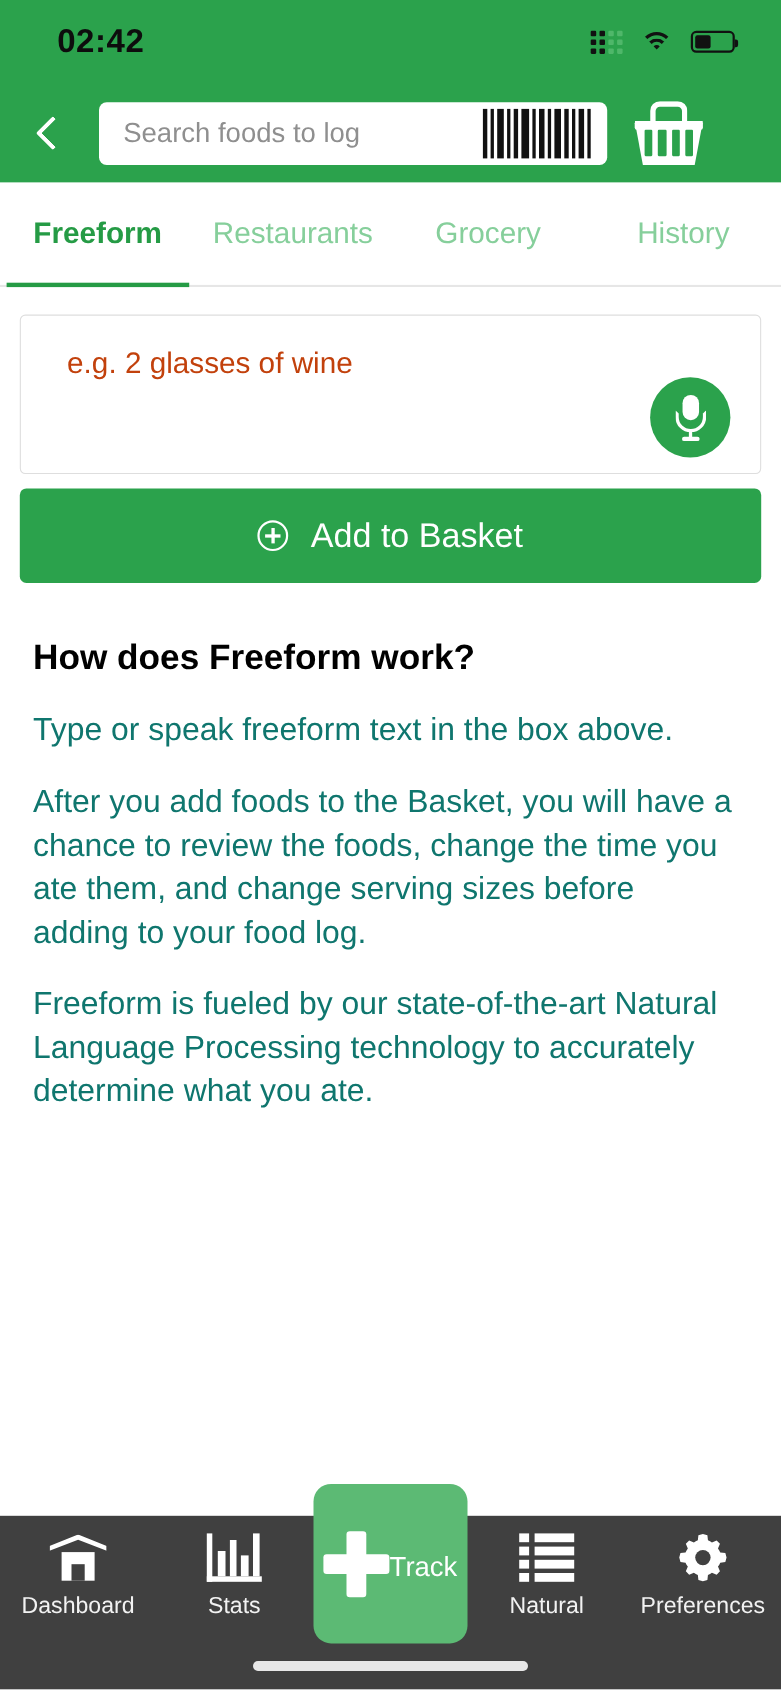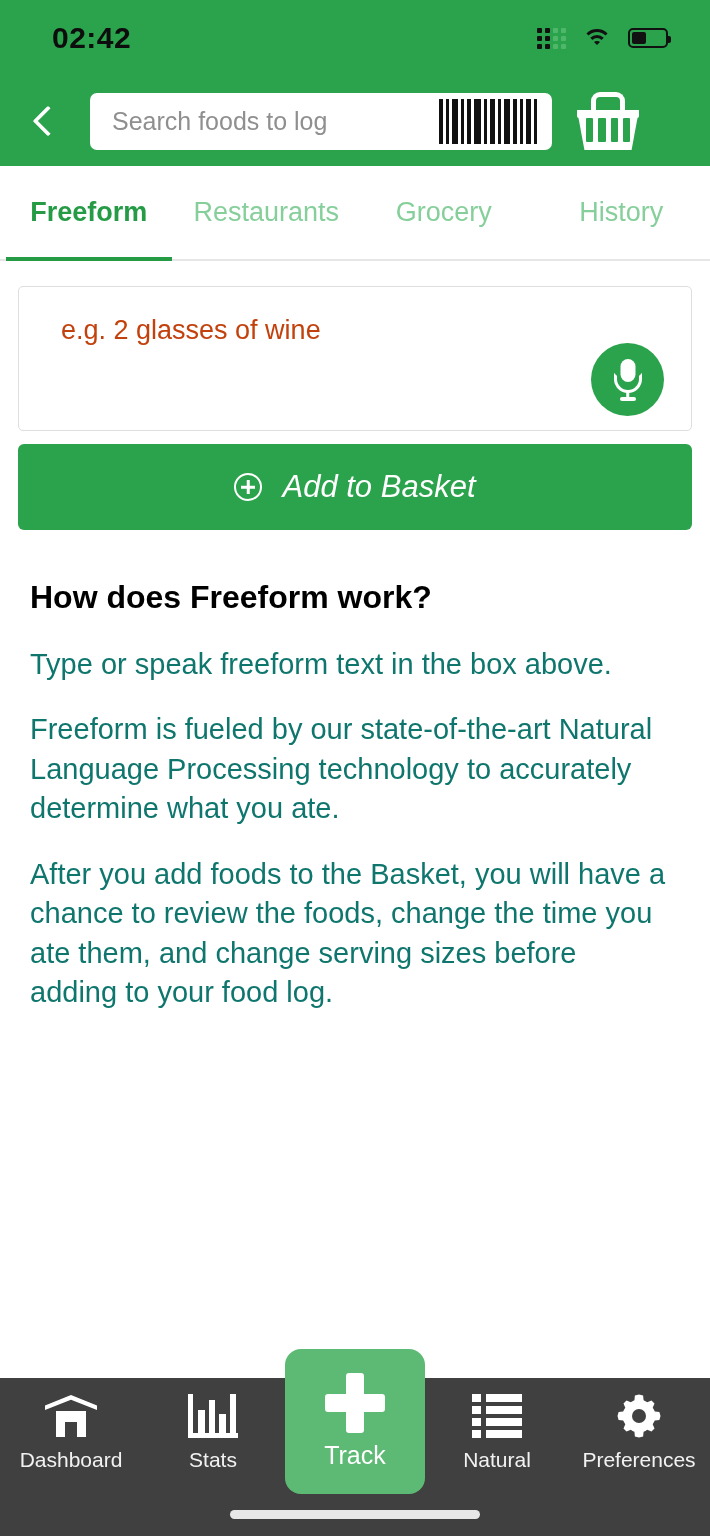--- a/index.html
+++ b/index.html
@@ -106,21 +106,21 @@
   .mic-arc { position:absolute; left:50%; transform:translateX(-50%); top:14px; width:28px; height:20px;
              border:3.5px solid #fff; border-top-color:transparent;
              border-radius:0 0 16px 16px; }
   .mic-stem { position:absolute; left:50%; transform:translateX(-50%); bottom:2px; width:3.5px; height:9px; background:#fff; }
   .mic-base { position:absolute; left:50%; transform:translateX(-50%); bottom:0; width:16px; height:3.5px; background:#fff; border-radius:2px; }
 
   .add-basket {
     position:absolute; left:18px; top:183px; width:674px; height:86px;
     background:#2ba24c; border-radius:6px; color:#fff;
     display:flex; align-items:center; justify-content:center; gap:20px;
-    font-size:31px; cursor:pointer;font-style:italic;
+    font-size:31px; cursor:pointer;
   }
   .plus-circle {
     width:28px; height:28px; border:2.5px solid #fff; border-radius:50%;
     position:relative; flex-shrink:0;
   }
   .plus-circle::before, .plus-circle::after {
     content:""; position:absolute; background:#fff;
   }
   .plus-circle::before { left:50%; top:5px; bottom:5px; width:2.5px; transform:translateX(-50%); }
   .plus-circle::after { top:50%; left:5px; right:5px; height:2.5px; transform:translateY(-50%); }
@@ -166,21 +166,21 @@
   .ico-list .row .bullet { width:9px; height:8px; background:#fff; }
   .ico-list .row .line { flex:1; height:8px; background:#fff; }
 
   
   .ico-gear { position:relative; width:48px; height:48px; }
   .ico-gear .g { position:absolute; inset:0; }
 
   .track-btn {
     position:absolute; left:285px; top:-29px; width:140px; height:145px;
     background:#5cba74; border-radius:16px;
-    display:flex; flex-direction:column; align-items:center; justify-content:center;
+    display:flex; flex-direction:row; align-items:center; justify-content:center;
   }
   .track-plus { position:relative; width:60px; height:60px; }
   .track-plus::before, .track-plus::after { content:""; position:absolute; background:#fff; border-radius:3px; }
   .track-plus::before { left:50%; top:0; bottom:0; width:18px; transform:translateX(-50%); }
   .track-plus::after { top:50%; left:0; right:0; height:18px; transform:translateY(-50%); }
   .track-lbl { font-size:25px; color:#fff; margin-top:8px; }
 
   .home-indicator {
     position:absolute; left:50%; transform:translateX(-50%); bottom:17px;
     width:250px; height:9px; background:#e8e8e8; border-radius:5px;
@@ -301,22 +301,22 @@
     </div>
 
     <div class="add-basket">
       <span class="plus-circle"></span>
       <span>Add to Basket</span>
     </div>
 
     <div class="help">
       <h2>How does Freeform work?</h2>
       <p>Type or speak freeform text in the box above.</p>
+      <p>After you add foods to the Basket, you will have a chance to review the foods, change the time you ate them, and change serving sizes before adding to your food log.</p>
       <p>Freeform is fueled by our state-of-the-art Natural Language Processing technology to accurately determine what you ate.</p>
-      <p>After you add foods to the Basket, you will have a chance to review the foods, change the time you ate them, and change serving sizes before adding to your food log.</p>
     </div>
   </div>
 
   <div class="bottomnav">
     <div class="navitems">
 
       <div class="navitem">
         <div class="icon-wrap">
           <div class="ico-home">
             <div class="roof"></div>

